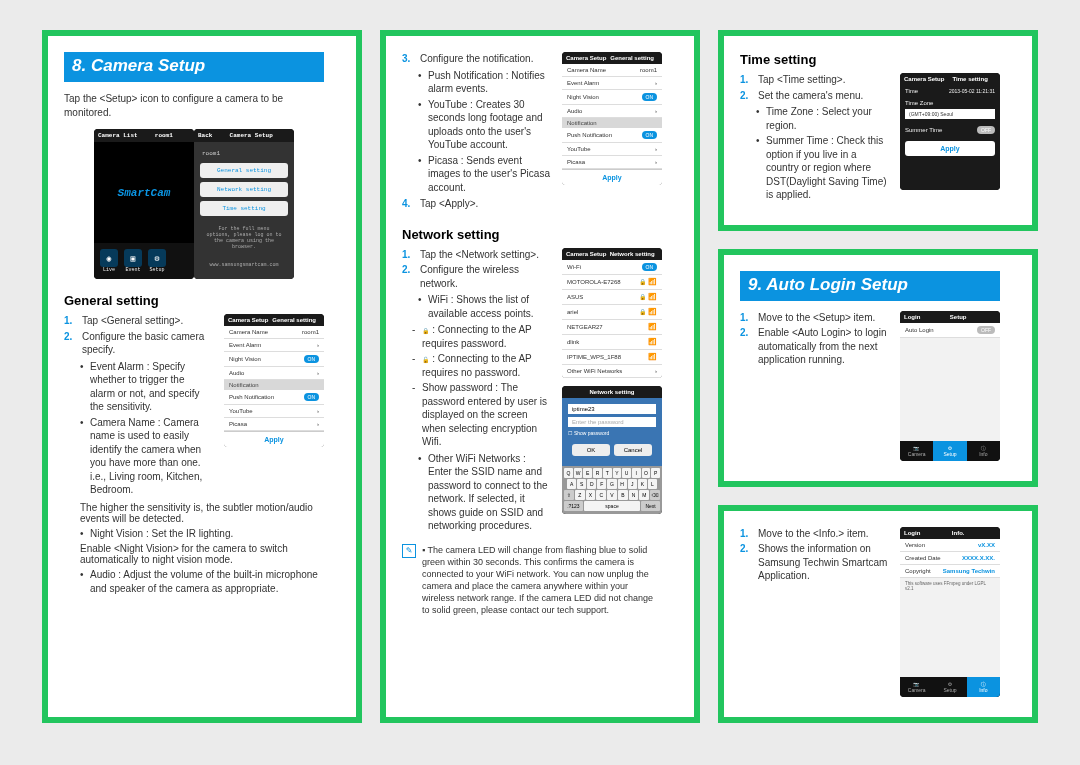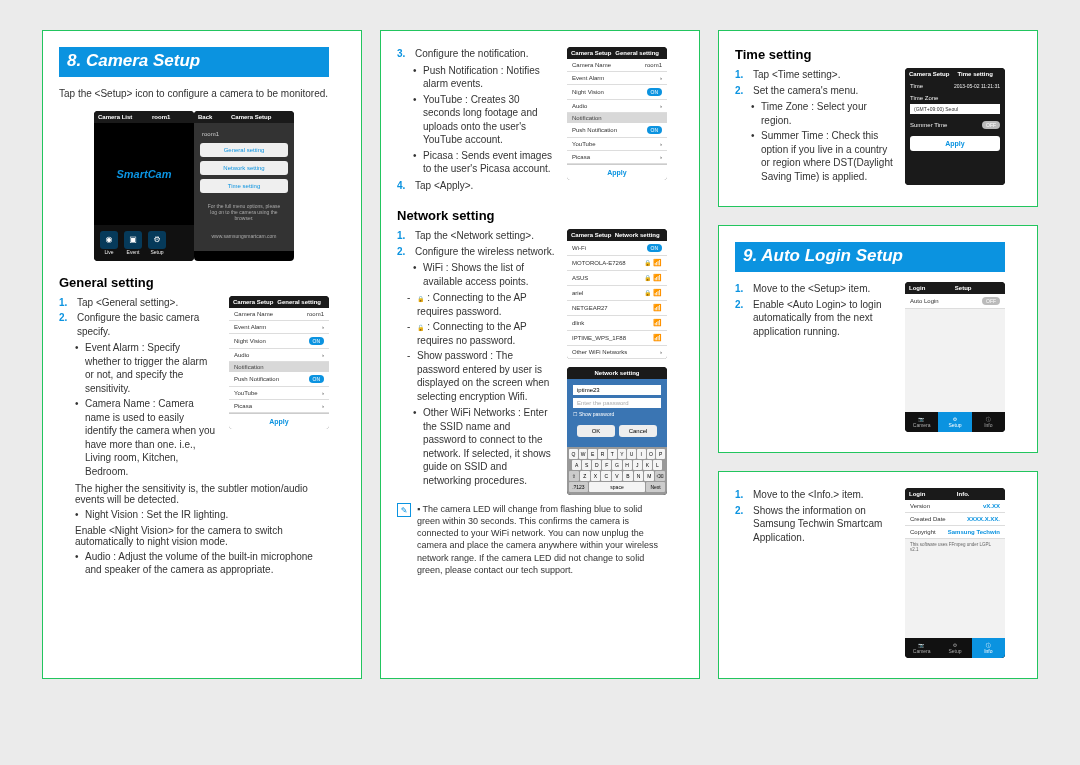--- a/index.html
+++ b/index.html
@@ -5,21 +5,21 @@
   * { box-sizing: border-box; margin: 0; padding: 0; }
   body {
     background: #ebebeb;
     font-family: Arial, Helvetica, sans-serif;
     font-size: 10px;
     color: #333;
     padding: 30px 42px;
     width: 1080px;
   }
   .columns { display: flex; gap: 18px; }
-  .col { background: #fff; padding: 16px 32px 20px 16px; border: 1px solid #22c55e; }
+  .col { background: #fff; padding: 16px 32px 20px 16px; border: 6px solid #22c55e; }
   .col1 { width: 320px; }
   .col2 { width: 320px; }
   h1.sec-title {
     background: #0b93e0;
     color: #fff;
     font-style: italic;
     font-weight: bold;
     font-size: 17px;
     padding: 4px 8px 6px 8px;
     margin-bottom: 10px;
@@ -45,21 +45,21 @@
   .phone .rowitem { background:#fff; border-bottom:1px solid #ddd; padding:3px 5px; display:flex; justify-content:space-between; align-items:center; font-size:6px; }
   .phone .section-lbl { background:#d8d8d8; padding:2px 5px; font-size:6px; color:#444; }
   .phone .apply { text-align:center; color:#0b93e0; background:#fff; padding:4px; font-size:7px; font-weight:bold; border-top:1px solid #ccc; }
   .toggle-on { background:#0b93e0; color:#fff; border-radius:7px; padding:1px 4px; font-size:5px; display:inline-block; }
   .toggle-off { background:#bbb; color:#fff; border-radius:7px; padding:1px 4px; font-size:5px; display:inline-block; }
   .wifi-ic { color:#0b93e0; font-size:7px; }
   .lock-ic { color:#888; font-size:6px; }
   .btn-row { display:flex; gap:4px; padding:4px; background:#333; }
   .btn-row .b { flex:1; background:#eee; color:#000; text-align:center; padding:3px 0; border-radius:3px; font-size:6px; }
   
-  .two-phones { display:flex; justify-content:center; margin:8px 0 14px 0;}
+  .two-phones { display:flex; justify-content:center; margin:8px 0 14px 0;font-family:Liberation Mono, monospace;}
   .smartcam { height:150px; width:100px; display:flex; flex-direction:column; }
   .smartcam .logo { flex:1; display:flex; align-items:center; justify-content:center; color:#0b93e0; font-size:11px; font-weight:bold; font-style:italic; }
   .smartcam .bar { background:#111; display:flex; gap:6px; padding:6px; justify-content:flex-start;}
   .smartcam .bar .ic { width:18px; height:18px; background:#063a5a; border-radius:3px; display:flex; align-items:center; justify-content:center; font-size:8px; }
   .smartcam .bar .lbl { font-size:5px; text-align:center; color:#eee; }
   .setup-menu { height:150px; }
   .setup-menu .body { background:#333; padding:6px; }
   .setup-menu .mbtn { background:#efefef; color:#0b93e0; text-align:center; padding:4px; margin-bottom:4px; border-radius:3px; font-size:6px; }
   .setup-menu .note { color:#aaa; font-size:5px; text-align:center; padding:6px; line-height:1.2; }
   .mt8 { margin-top:8px; }

